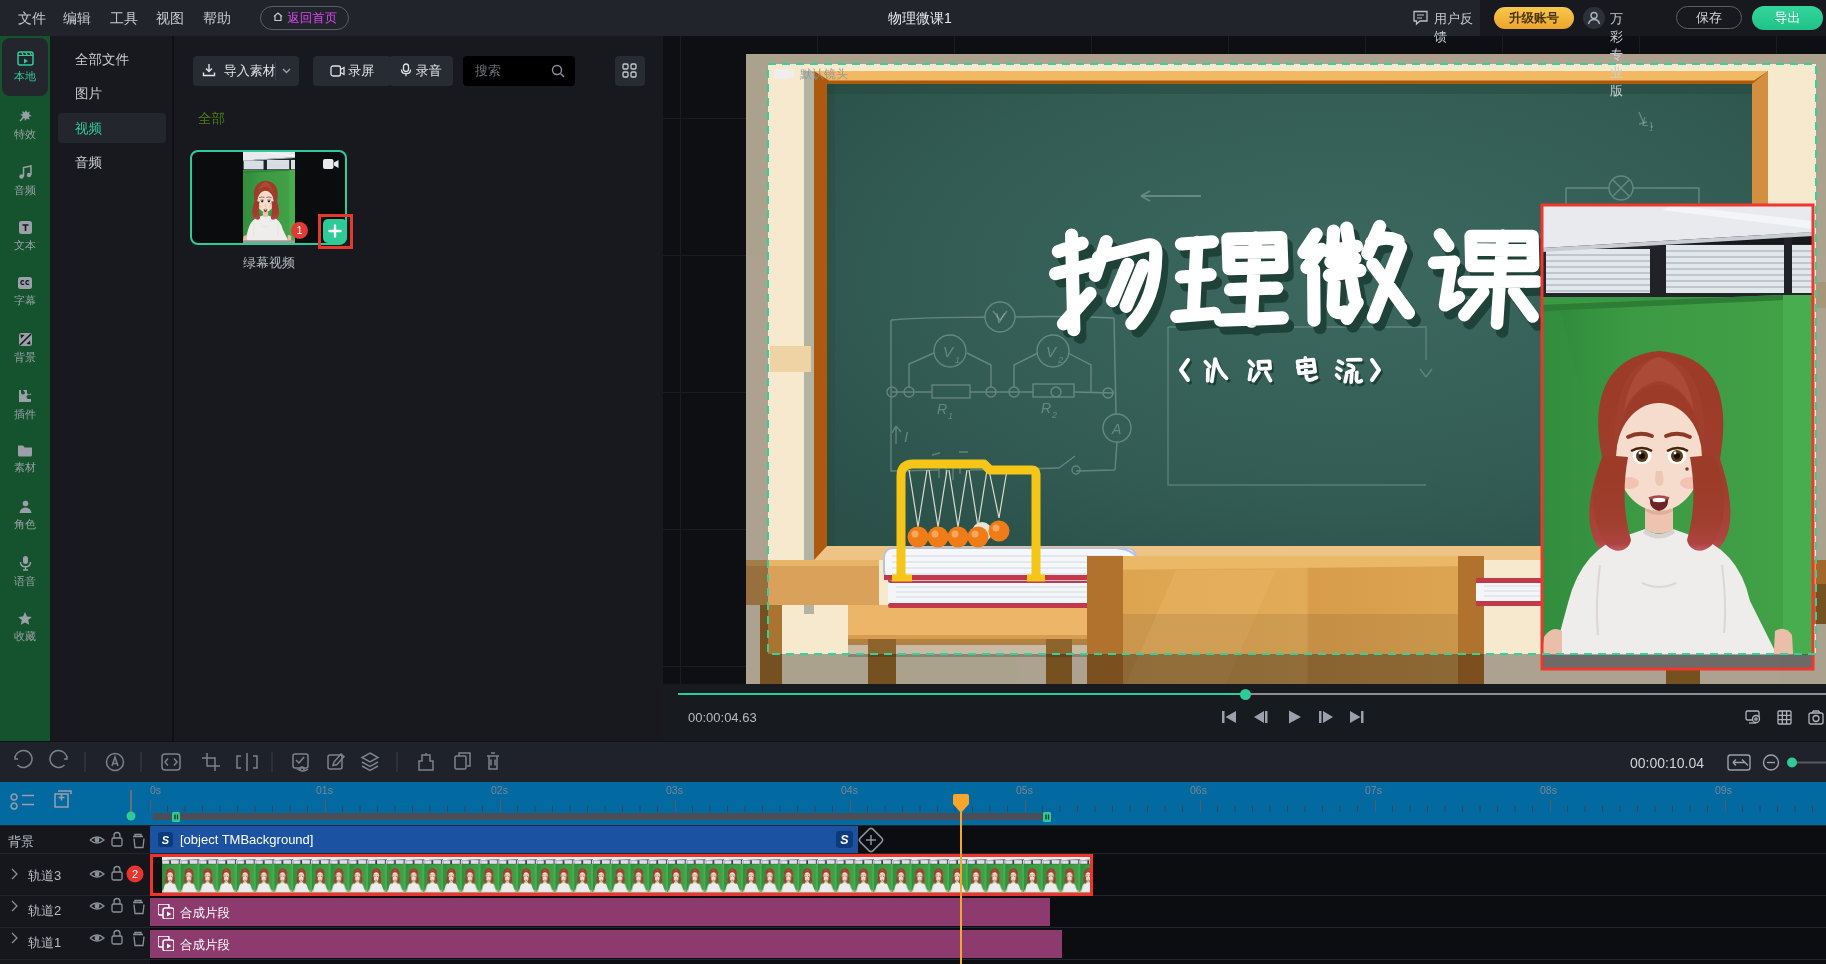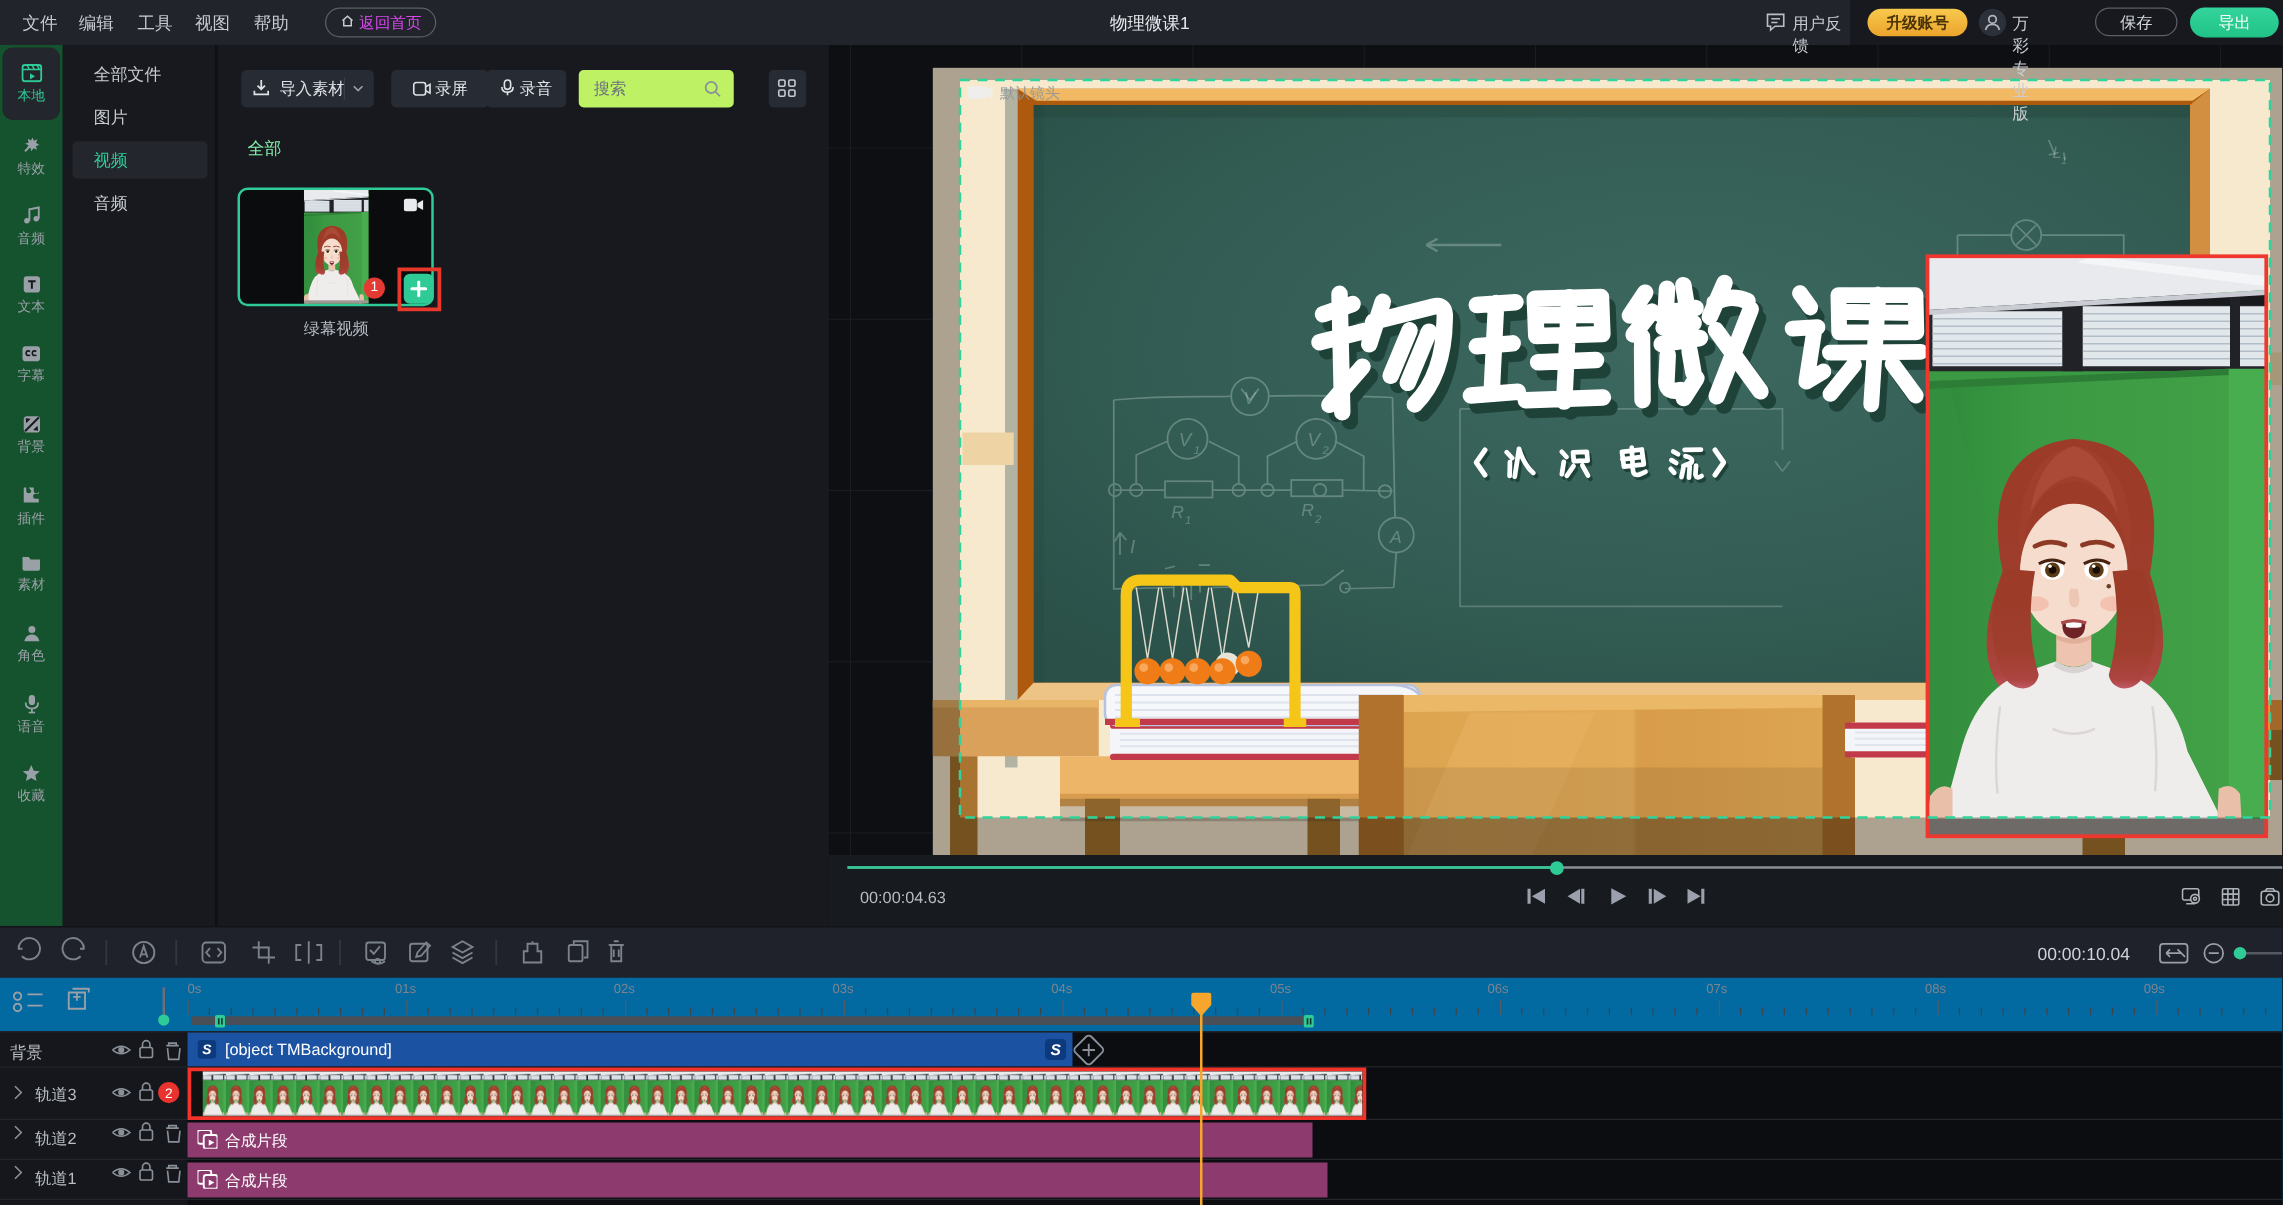--- a/index.html
+++ b/index.html
@@ -221,38 +221,38 @@
  <div class="btn" style="left:139px;width:78px;text-align:center">
   <svg width="15" height="12" viewBox="0 0 15 12" style="vertical-align:-2px">
           <rect x="1" y="1" width="9.5" height="10" rx="2" fill="none" stroke="#dfe2e6" stroke-width="1.3"></rect>
           <path d="M10.5 4.5L14 2.5v7l-3.5-2" fill="none" stroke="#dfe2e6" stroke-width="1.3"></path>
         </svg> 录屏</div>
  <div class="btn" style="left:215px;width:64px;text-align:center">
   <svg width="12" height="14" viewBox="0 0 12 14" style="vertical-align:-2px">
           <rect x="3.5" y="1" width="5" height="7.5" rx="2.5" fill="none" stroke="#dfe2e6" stroke-width="1.3"></rect>
           <path d="M1.5 6.5c0 2.8 2 4.2 4.5 4.2s4.5-1.4 4.5-4.2M6 11v2.2" fill="none" stroke="#dfe2e6" stroke-width="1.3"></path>
         </svg> 录音</div>
- <div class="btn" style="left:289px;width:124px;background:#bef264;color:#6c727b">
+ <div class="btn" style="left:289px;width:112px;background:#000000;color:#6c727b">
   <span style="margin-left:12px">搜索</span>
   <svg width="14" height="14" viewBox="0 0 14 14" style="position:absolute;right:10px;top:8px">
           <circle cx="6" cy="6" r="4.5" fill="none" stroke="#8a9099" stroke-width="1.4"></circle>
           <path d="M9.5 9.5L13 13" stroke="#8a9099" stroke-width="1.4"></path>
         </svg>
  </div>
  <div class="btn" style="left:441px;width:30px">
   <svg width="15" height="15" viewBox="0 0 15 15" style="margin:7px 0 0 7px;display:block">
           <g fill="none" stroke="#c6cad1" stroke-width="1.3">
             <rect x="1" y="1" width="5" height="5" rx="1.2"></rect>
             <rect x="9" y="1" width="5" height="5" rx="1.2"></rect>
             <rect x="1" y="9" width="5" height="5" rx="1.2"></rect>
             <rect x="9" y="9" width="5" height="5" rx="1.2"></rect>
           </g>
         </svg>
  </div>
- <div style="position:absolute;left:24px;top:74px;color:#86efac;font-size:13.5px">全部</div>
+ <div style="position:absolute;left:24px;top:74px;color:#4d7c0f;font-size:13.5px">全部</div>
 
  <div style="position:absolute;left:16px;top:114px;width:157px;height:95px;background:#0b0c0e;border:2px solid #2fcb97;border-radius:8px;overflow:hidden">
    <svg width="52" height="91" viewBox="0 0 271 464" preserveAspectRatio="none" style="position:absolute;left:51px;top:0">
           <use href="#av"></use>
         </svg>
    <svg width="16" height="12" viewBox="0 0 16 12" style="position:absolute;right:6px;top:6px">
           <rect x="0" y="1" width="10.5" height="10" rx="2" fill="#e8eaee"></rect>
           <path d="M11 4.5L15.5 2v8L11 7.5" fill="#e8eaee"></path>
         </svg>
  </div>

